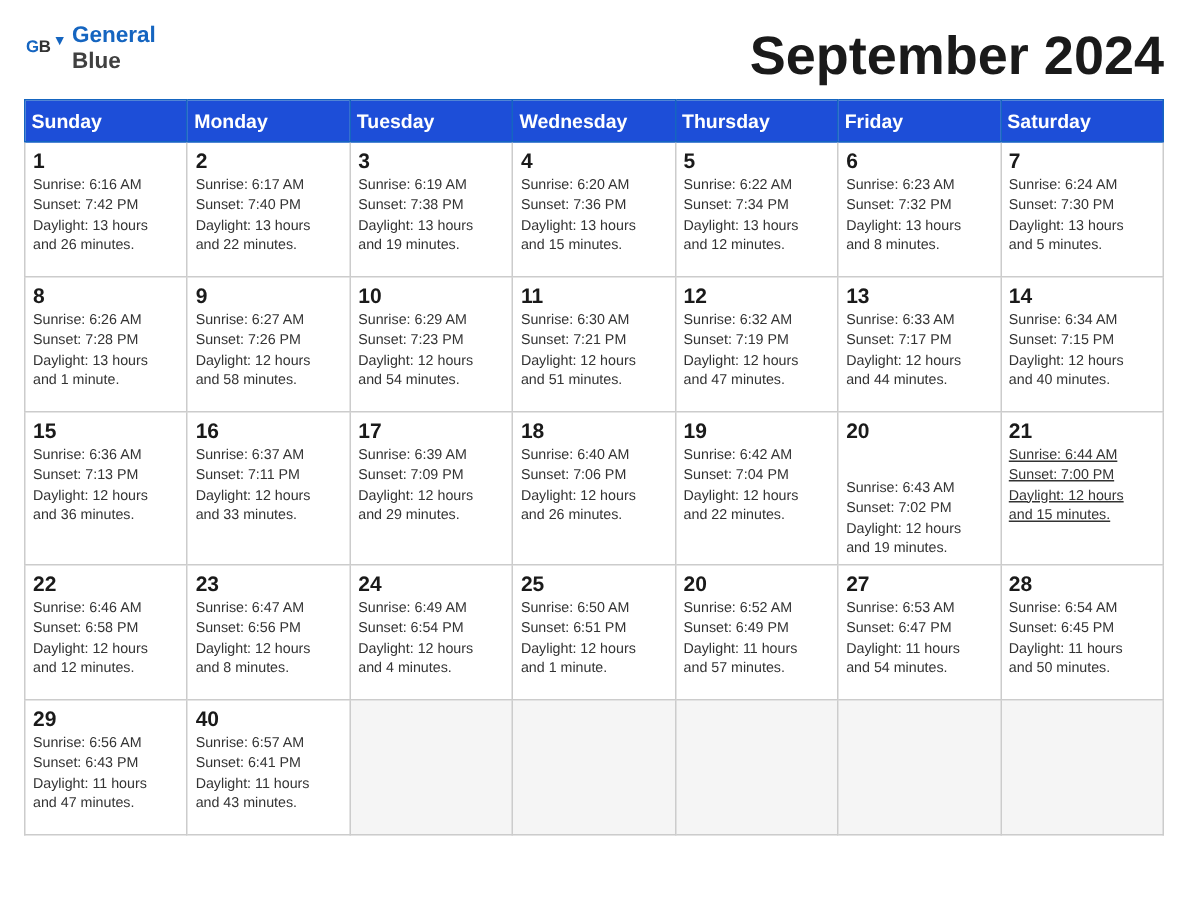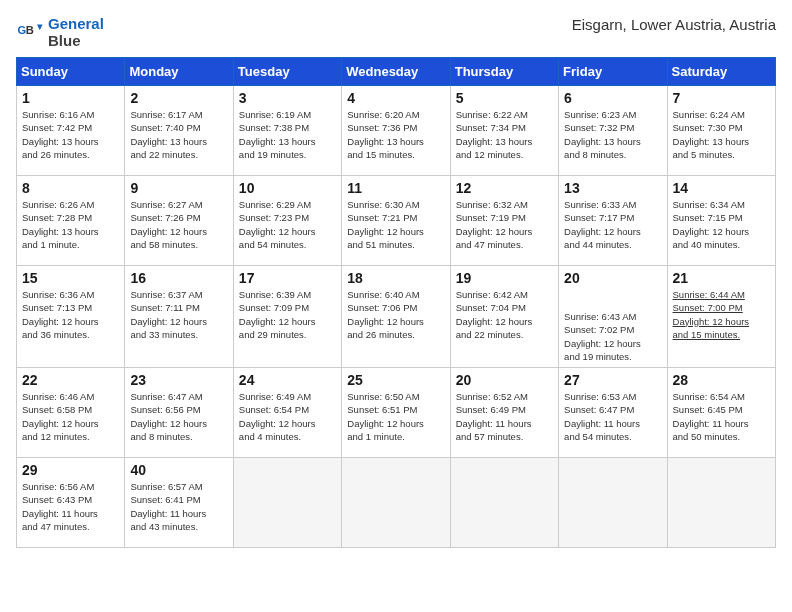--- a/index.html
+++ b/index.html
@@ -86,21 +86,21 @@
       <polygon points="30,8 38,8 34,16" fill="#1565c0"></polygon>
     </svg>
     <div>
       <div style="font-size:15px;font-weight:bold;color:#1a1a1a;line-height:1.1;">
         <span style="color:#1565c0;">General</span>
       </div>
       <div style="font-size:15px;font-weight:bold;color:#404040;line-height:1.1;">Blue</div>
     </div>
   </div>
   <div class="title-block">
-    <div class="subtitle">Eisgarn, Lower Austria, Austria</div>
+    <div class="month-title">September 2024</div>
   </div>
 </div>
 
 <table>
   <thead>
     <tr>
       <th>Sunday</th>
       <th>Monday</th>
       <th>Tuesday</th>
       <th>Wednesday</th>

